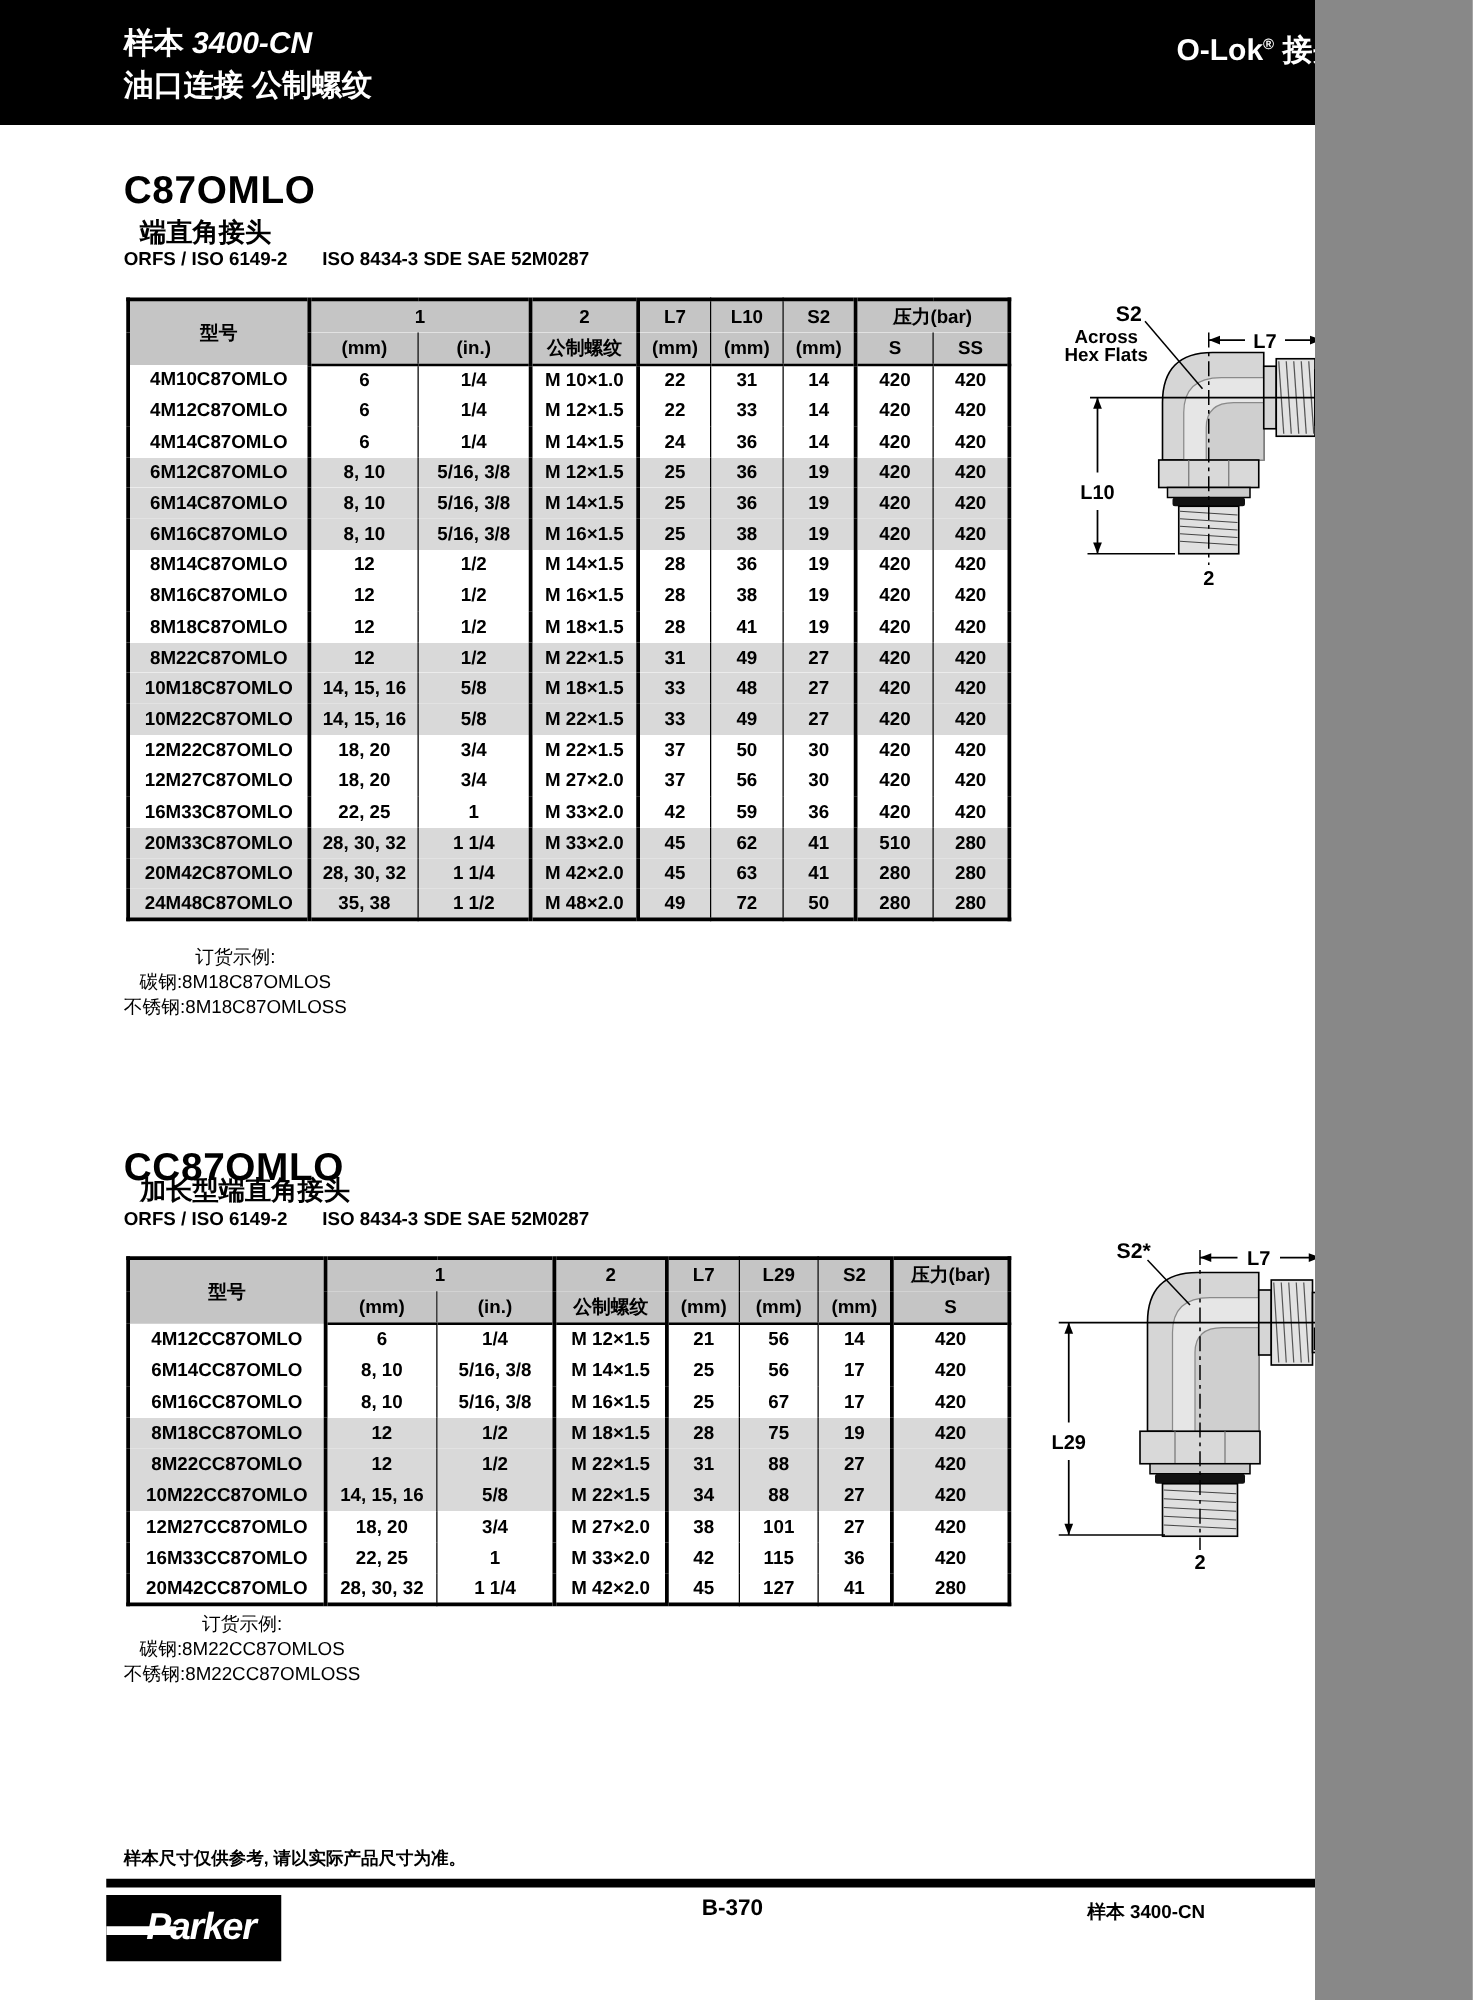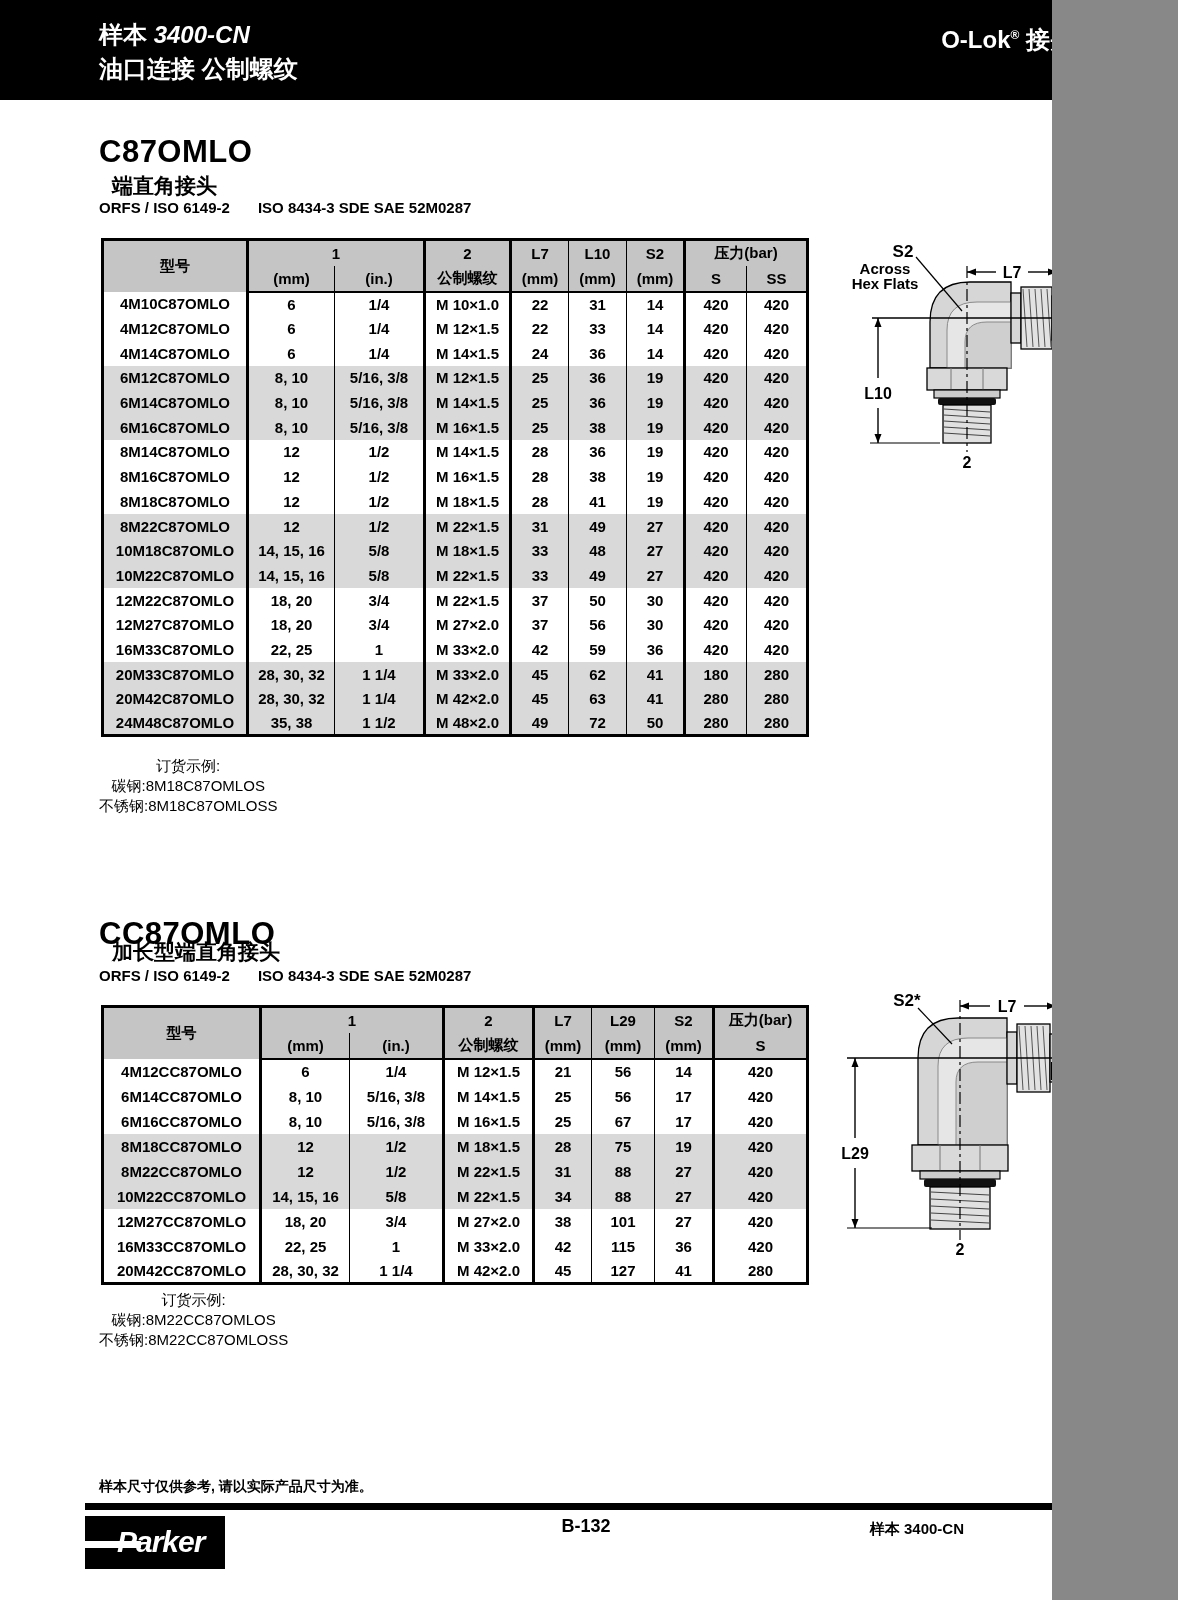--- a/index.html
+++ b/index.html
@@ -272,21 +272,21 @@
           <td class="bl1">420</td>
         </tr>
         <tr class="shade">
           <td>20M33C87OMLO</td>
           <td class="bl2">28, 30, 32</td>
           <td class="bl1">1 1/4</td>
           <td class="bl2">M 33×2.0</td>
           <td class="bl2">45</td>
           <td class="bl1">62</td>
           <td class="bl1">41</td>
-          <td class="bl2">180</td>
+          <td class="bl2">510</td>
           <td class="bl1">280</td>
         </tr>
         <tr class="shade">
           <td>20M42C87OMLO</td>
           <td class="bl2">28, 30, 32</td>
           <td class="bl1">1 1/4</td>
           <td class="bl2">M 42×2.0</td>
           <td class="bl2">45</td>
           <td class="bl1">63</td>
           <td class="bl1">41</td>
@@ -572,18 +572,18 @@
     <span class="vlabel">其他产品</span>
     <span class="letter">D</span>
   </div>
 
   <div class="note">样本尺寸仅供参考, 请以实际产品尺寸为准。</div>
   <div class="rule"></div>
   <div class="parker">
     <span class="dash"></span>
     <span class="ptext">Parker</span>
   </div>
-  <div class="pageno">B-132</div>
+  <div class="pageno">B-370</div>
   <div class="cat-right">
     <span>样本 </span><span>3400-CN</span>
   </div>
 
 </div>
 
 </body></html>

